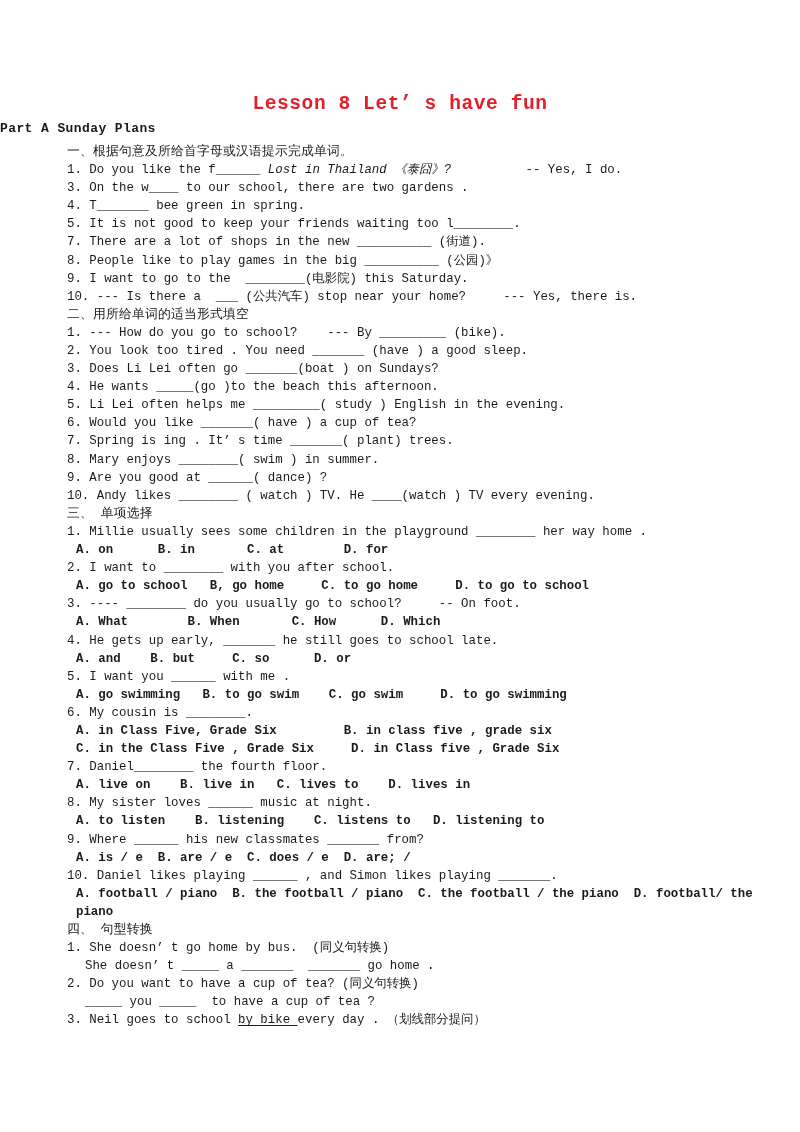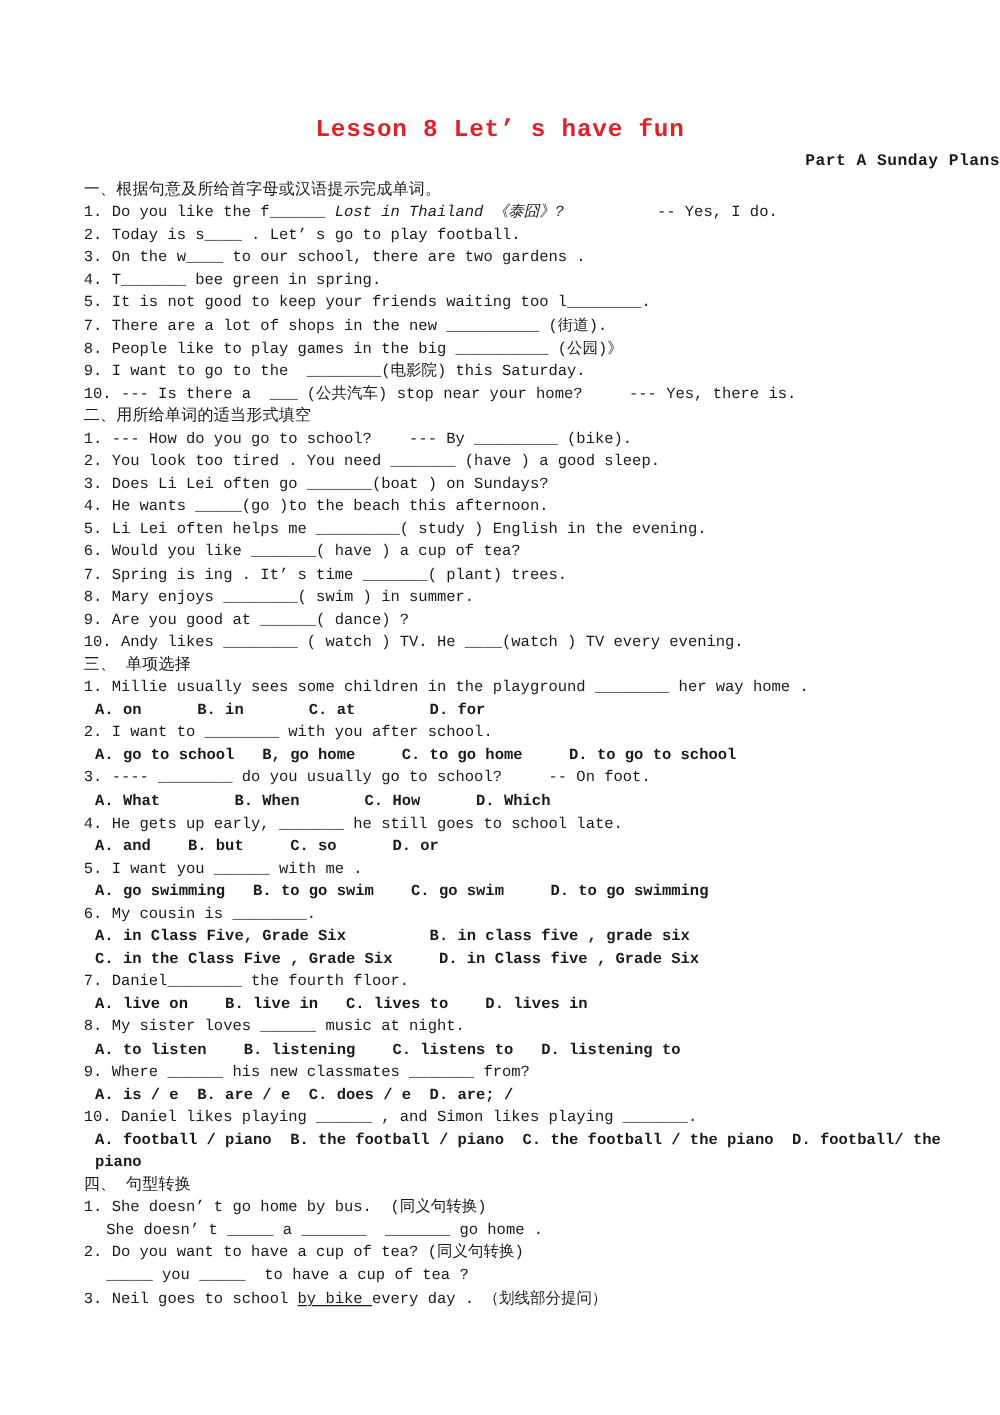--- a/index.html
+++ b/index.html
@@ -29,21 +29,21 @@
     color: #e1202a;
     font-family: "Liberation Mono", "DejaVu Sans Mono", monospace;
     font-size: 19.5px;
     font-weight: bold;
     letter-spacing: 0.6px;
     line-height: 1.25;
   }
   .doc-subtitle {
     margin: 0;
     padding-top: 5px;
-    text-align: right;
+    text-align: left;
     color: #1a1a1a;
     font-family: "Liberation Mono", "DejaVu Sans Mono", monospace;
     font-size: 13px;
     font-weight: bold;
     letter-spacing: 0.4px;
     line-height: 1.2;
   }
   .body-block {
     padding-left: 67px;
     padding-right: 38px;
@@ -83,21 +83,20 @@
 
 <div class="page">
 
   <h1 class="doc-title">Lesson 8  Let’ s have fun</h1>
   <div class="doc-subtitle">Part  A   Sunday Plans</div>
 
   <div class="body-block">
 
     <div class="line heading">一、根据句意及所给首字母或汉语提示完成单词。</div>
     <div class="line"><span>1. Do you like the f______ </span><span class="it">Lost in Thailand 《泰囧》?</span><span>          -- Yes, I do.</span></div>
-    <div class="line">2. Today is s____ . Let’ s go to play football.</div>
     <div class="line">3. On the w____ to our school, there are two gardens .</div>
     <div class="line">4. T_______ bee green in spring.</div>
     <div class="line">5. It is not good to keep your friends waiting too l________.</div>
     <div class="line">7. There are a lot of shops in the new __________ (街道).</div>
     <div class="line">8. People like to play games in the big __________ (公园)》</div>
     <div class="line">9. I want to go to the  ________(电影院) this Saturday.</div>
     <div class="line">10. --- Is there a  ___ (公共汽车) stop near your home?     --- Yes, there is.</div>
 
     <div class="line heading">二、用所给单词的适当形式填空</div>
     <div class="line">1. --- How do you go to school?    --- By _________ (bike).</div>

